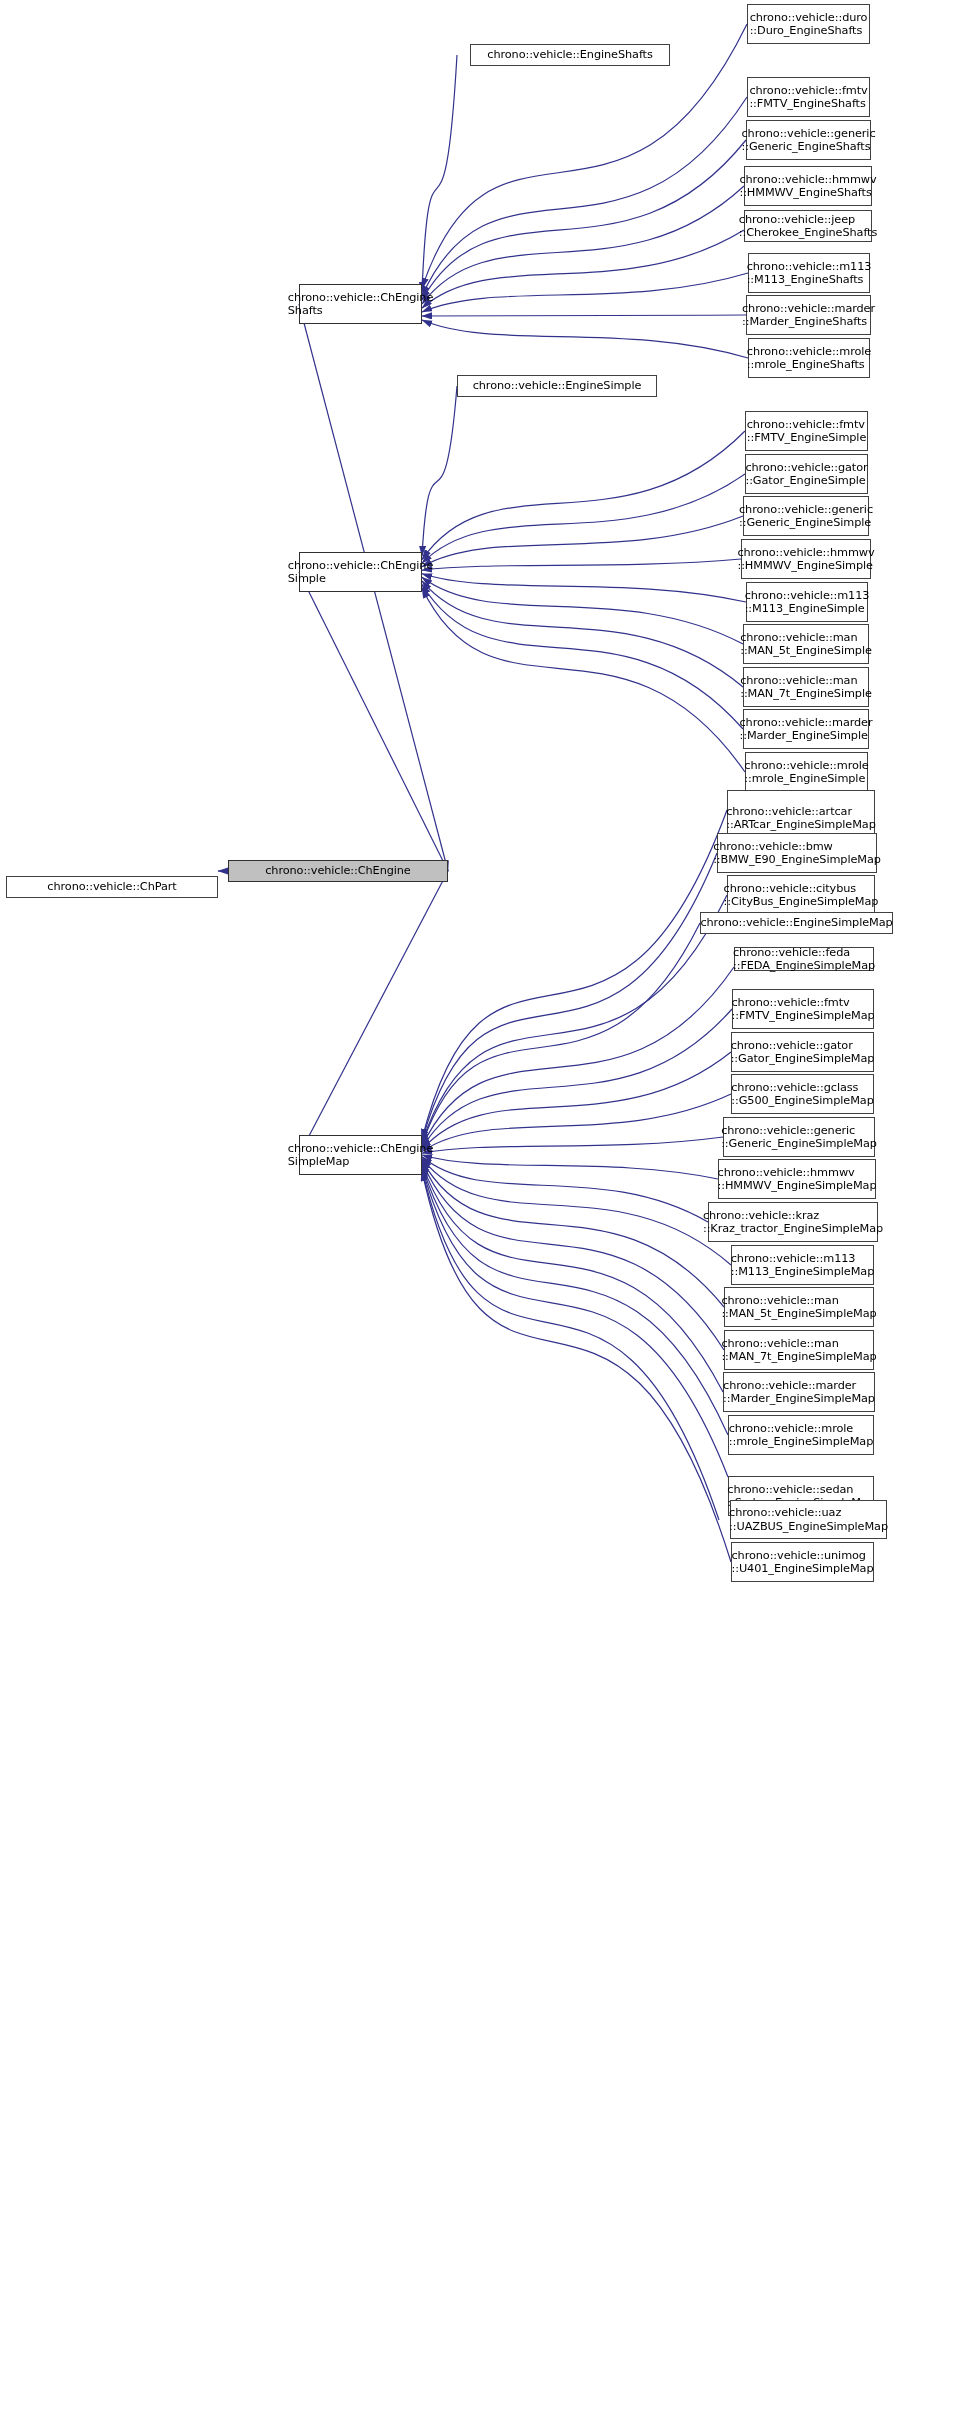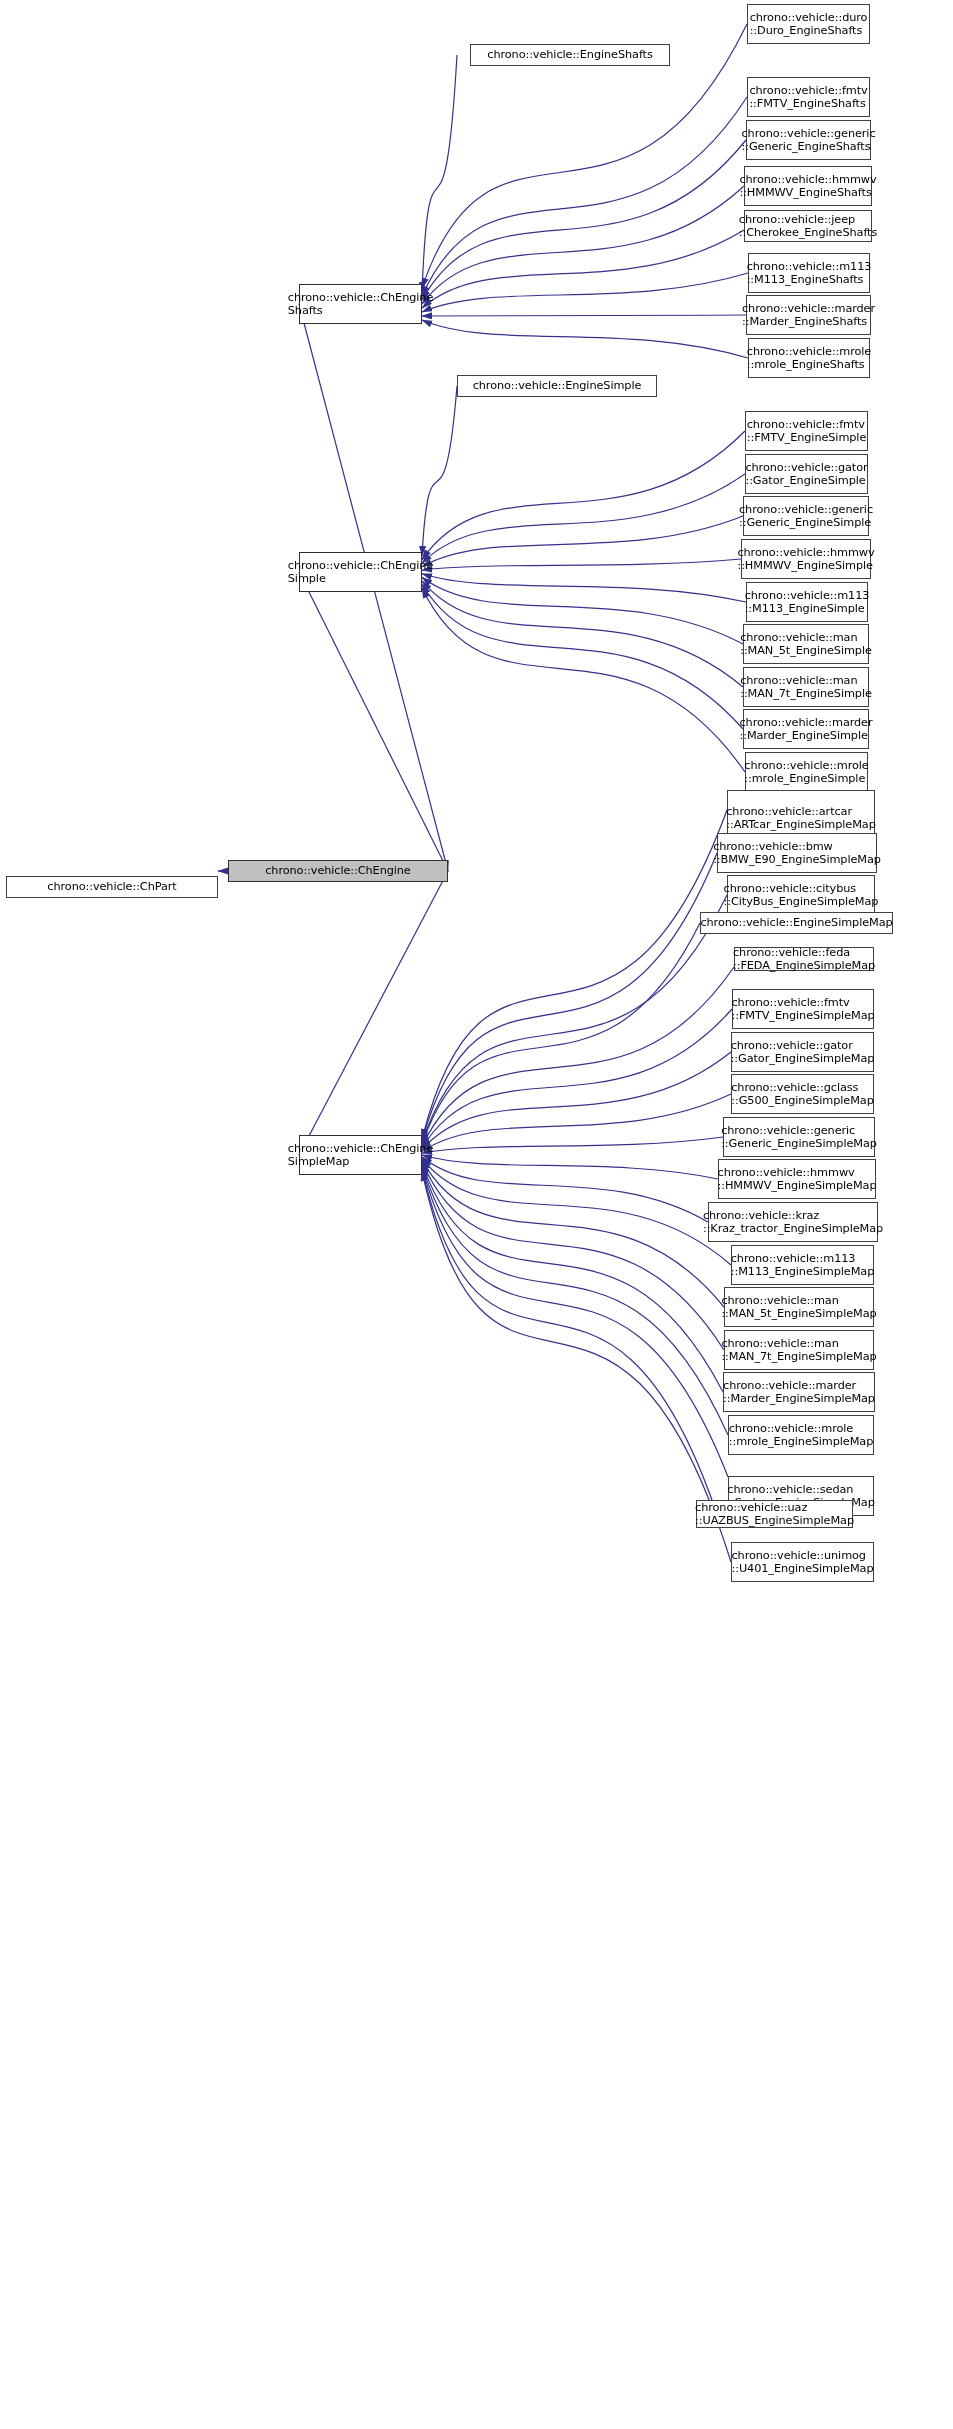--- a/index.html
+++ b/index.html
@@ -153,18 +153,18 @@
       <div class="node" style="left: 724px; top: 1287px; width: 150px; height: 40px;"><span>chrono::vehicle::man
 ::MAN_5t_EngineSimpleMap</span></div>
       <div class="node" style="left: 724px; top: 1330px; width: 150px; height: 40px;"><span>chrono::vehicle::man
 ::MAN_7t_EngineSimpleMap</span></div>
       <div class="node" style="left: 723px; top: 1372px; width: 152px; height: 40px;"><span>chrono::vehicle::marder
 ::Marder_EngineSimpleMap</span></div>
       <div class="node" style="left: 728px; top: 1415px; width: 146px; height: 40px;"><span>chrono::vehicle::mrole
 ::mrole_EngineSimpleMap</span></div>
       <div class="node" style="left: 728px; top: 1457px; width: 146px; height: 40px; margin-top: 19px;"><span>chrono::vehicle::sedan
 ::Sedan_EngineSimpleMap</span></div>
-      <div class="node" style="left: 696px; top: 1500px; width: 157px; height: 28px;"><span>chrono::vehicle::uaz
+      <div class="node" style="left: 730px; top: 1500px; width: 157px; height: 39px;"><span>chrono::vehicle::uaz
 ::UAZBUS_EngineSimpleMap</span></div>
       <div class="node" style="left: 731px; top: 1542px; width: 143px; height: 40px;"><span>chrono::vehicle::unimog
 ::U401_EngineSimpleMap</span></div>
     </div>
 </div>
 
 </body></html>

